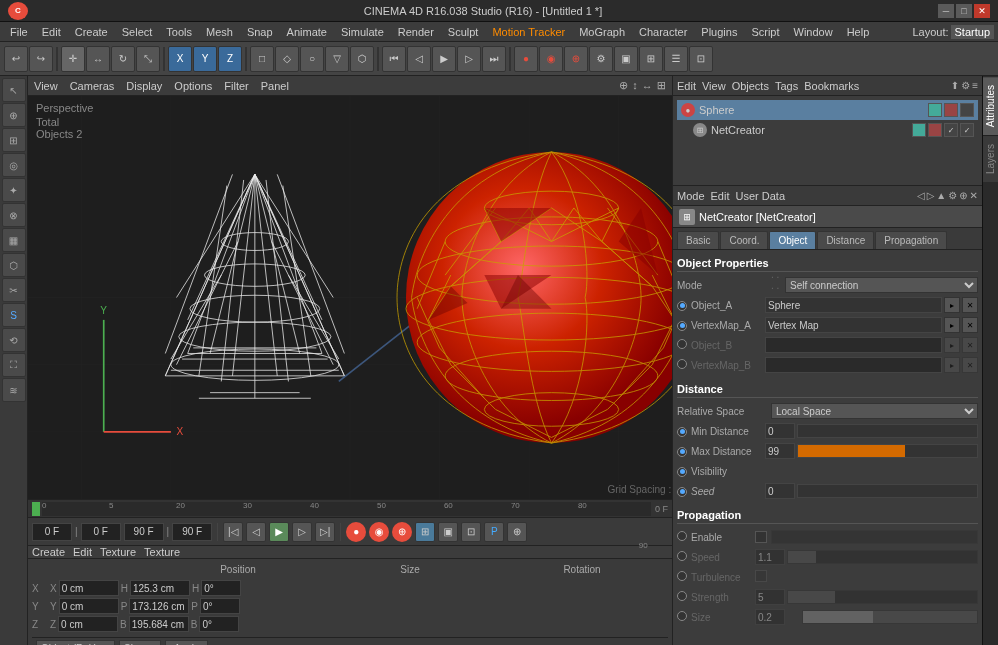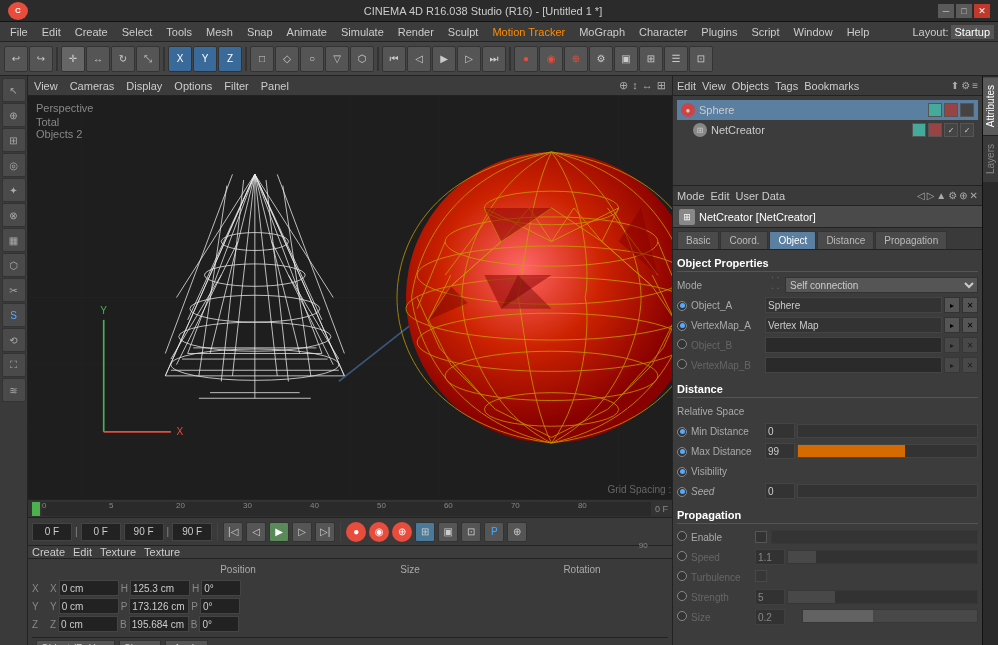--- a/index.html
+++ b/index.html
@@ -651,20 +651,25 @@
             <input class="prop-input" type="text" style="flex: 1 1 0%; background: rgb(42, 42, 42); color: rgb(85, 85, 85);">
             <button class="prop-icon-btn" style="opacity:0.5;">▸</button>
             <button class="prop-icon-btn" style="opacity:0.5;">✕</button>
           </div>
         </div>
 
         <div class="section-title" style="margin-top:6px;">Distance</div>
 
         <div class="prop-row">
           <span class="prop-label">Relative Space</span>
+          <div class="prop-value">
+            <select class="prop-select">
+              <option>Local Space</option>
+            </select>
+          </div>
         </div>
 
         <div class="prop-row">
           <span style="color:#aaa;font-size:10px;width:10px;"><span class="radio-dot active"></span></span>
           <span class="prop-label" style="flex:0 0 70px;">Min Distance</span>
           <div class="prop-value" style="display:flex;align-items:center;gap:2px;">
             <input class="prop-input" type="text" style="width: 30px;" value="0">
             <div class="prop-slider-container" style="flex:1;height:14px;background:#333;border:1px solid #444;">
               <div class="prop-slider-fill" style="width:0%;height:100%;background:#666;"></div>
             </div>
@@ -736,21 +741,21 @@
             <input class="prop-input" type="text" style="width: 30px; background: rgb(42, 42, 42);" value="5">
             <div class="prop-slider-container" style="flex:1;height:14px;background:#2a2a2a;border:1px solid #333;">
               <div style="width:25%;height:100%;background:#555;"></div>
             </div>
           </div>
         </div>
 
         <div class="prop-row">
           <span style="color:#666;font-size:10px;width:10px;"><span class="radio-dot"></span></span>
           <span class="prop-label" style="flex:0 0 60px;color:#666;">Size</span>
-          <div class="prop-value" style="display:flex;gap:17px;opacity:0.5;">
+          <div class="prop-value" style="display:flex;align-items:center;gap:17px;opacity:0.5;">
             <input class="prop-input" type="text" style="width: 30px; background: rgb(42, 42, 42);" value="0.2">
             <div class="prop-slider-container" style="flex:1;height:14px;background:#555;border:1px solid #333;">
               <div style="width:40%;height:100%;background:#888;"></div>
             </div>
           </div>
         </div>
 
       </div>
     </div>
   </div>

